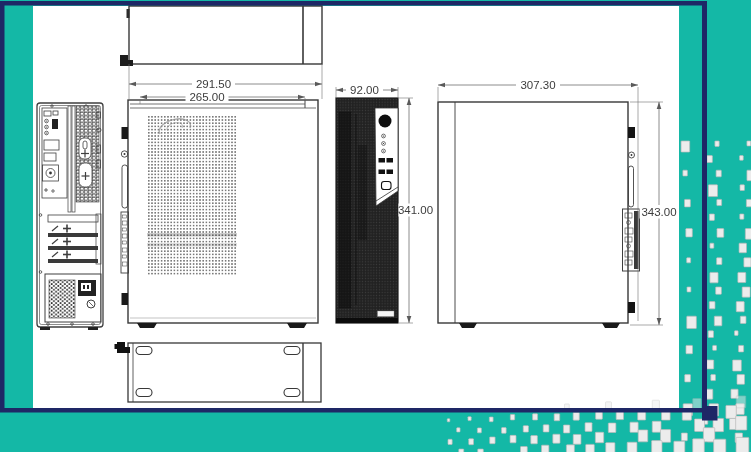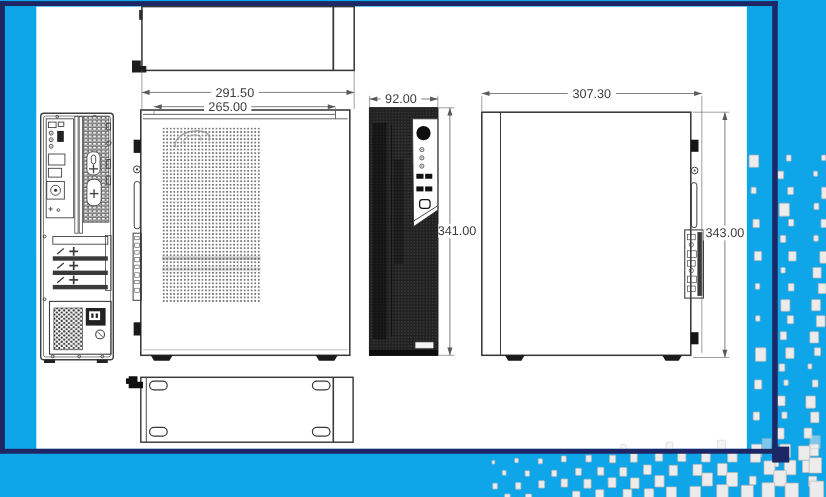--- a/index.html
+++ b/index.html
@@ -1,17 +1,17 @@
 <!DOCTYPE html>
 <html><head>
 <meta charset="utf-8">
 <style>
   html,body{margin:0;padding:0;background:#000;}
   .stage{
-    position:relative;width:751px;height:452px;background:#0ea5e9;
+    position:relative;width:751px;height:452px;background:#14b8a6;
     overflow:hidden;font-family:"Liberation Sans",sans-serif;
   }
   svg{position:absolute;left:0;top:0;display:block;}
   text{font-family:"Liberation Sans",sans-serif;fill:#3c3c3c;}
 </style>
 </head>
 <body>
 
 <div class="stage">
 <svg width="751" height="452" viewBox="0 0 751 452">

